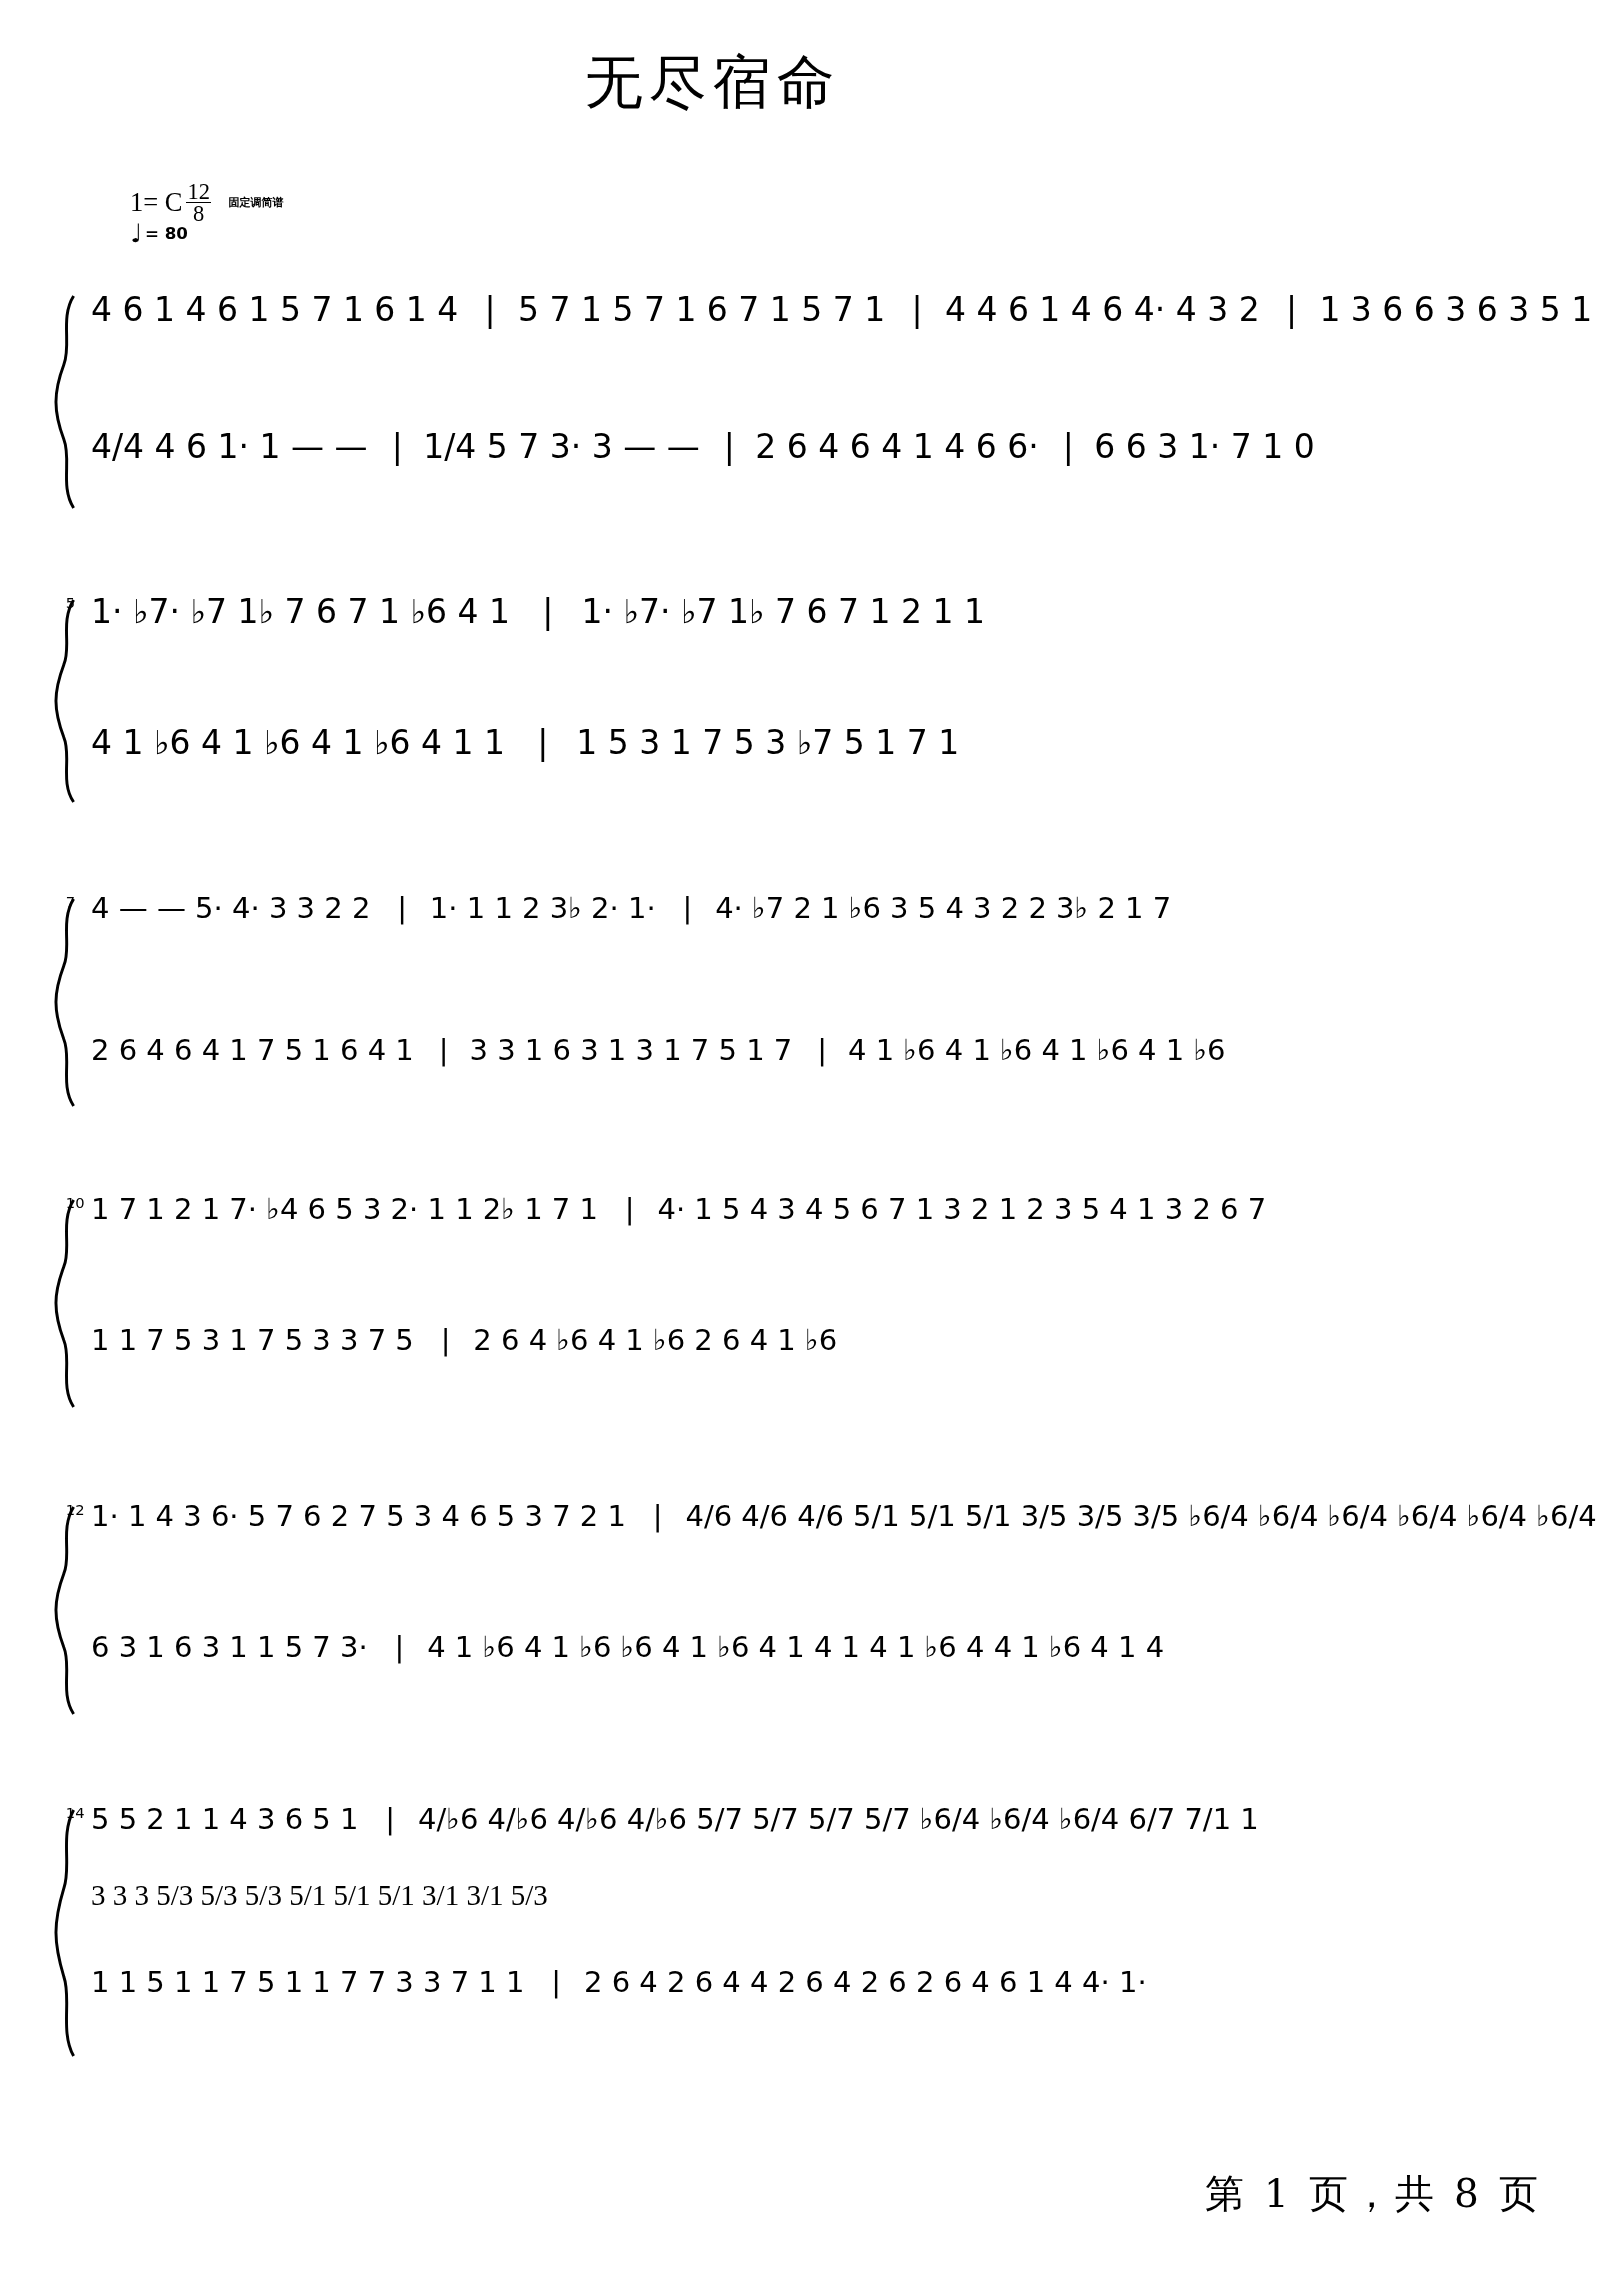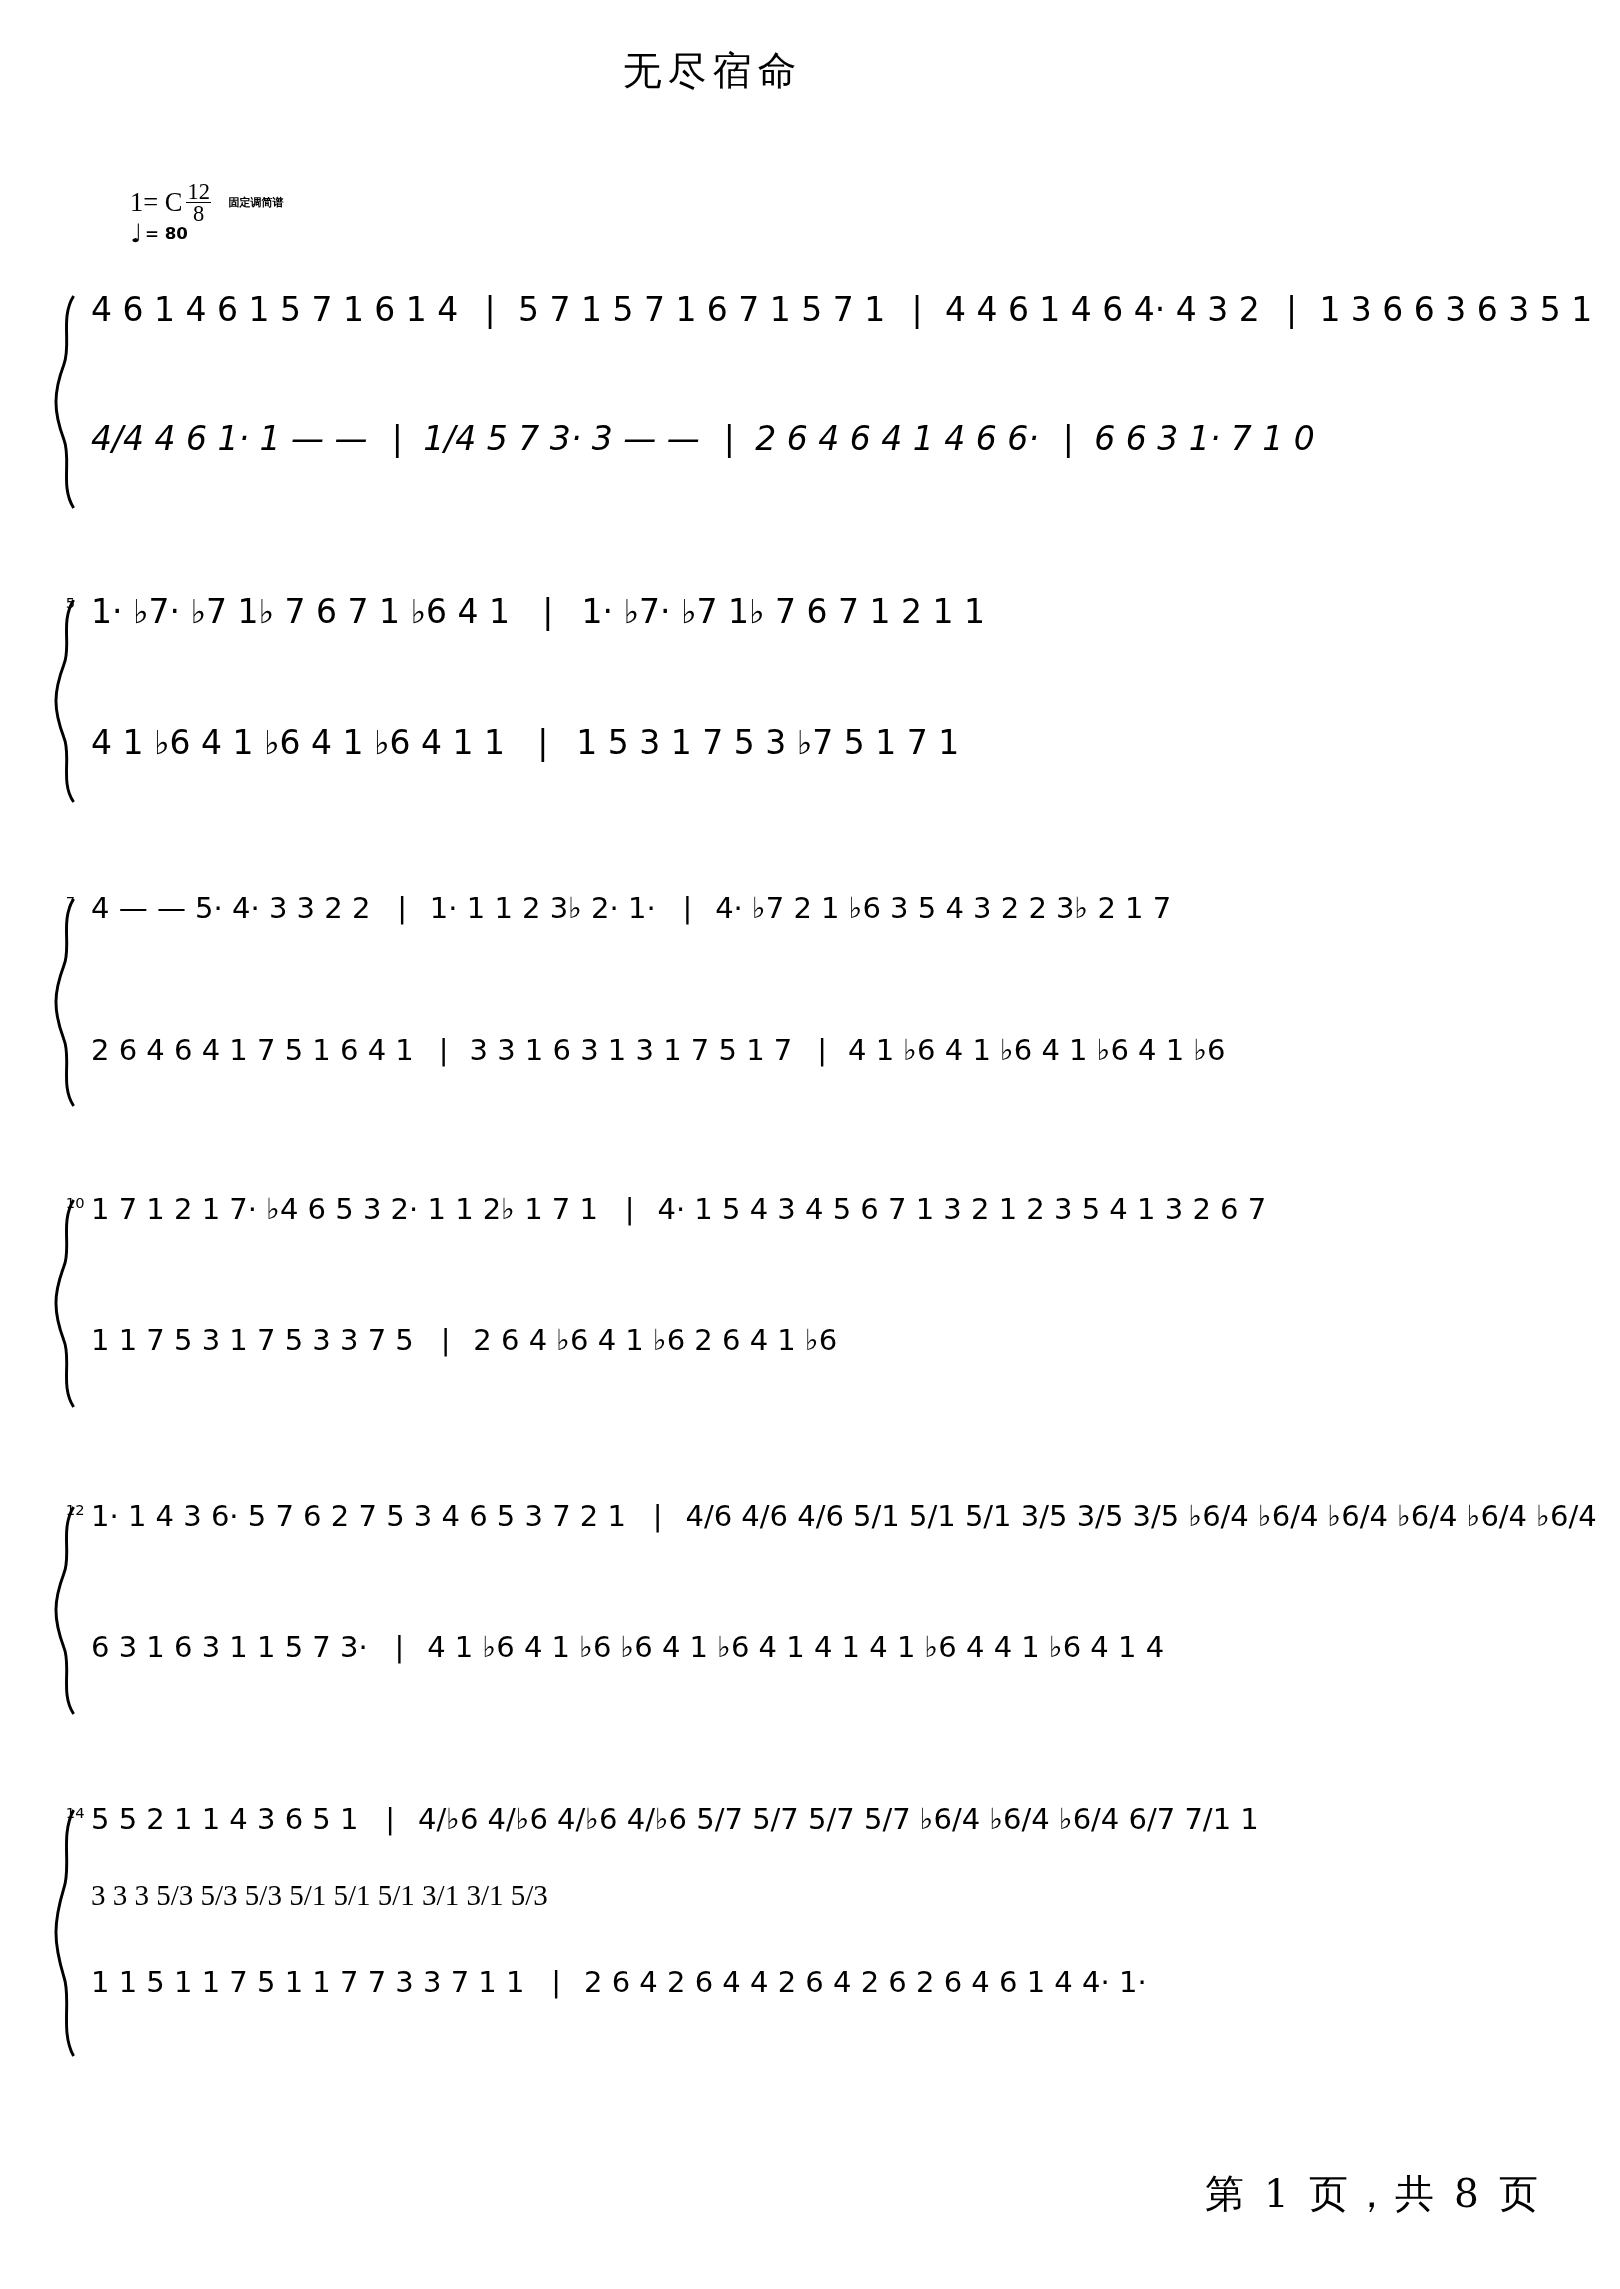--- a/index.html
+++ b/index.html
@@ -10,21 +10,21 @@
     color:#000;
     position:relative;
     overflow:hidden;
   }
   .page{position:relative;width:1620px;height:2290px;}
 
   .title{
     position:absolute;top:44px;left:0;width:1425px;
     text-align:center;
     font-family:"DejaVu Serif", serif;
-    font-size:39px;
+    font-size:58px;
     letter-spacing:5.9px;
     font-weight:500;
   }
 
   .keysig{
     position:absolute;left:130px;top:181px;
     font-family:"Liberation Serif",serif;
     font-size:26.5px;
     display:flex;align-items:center;gap:3.9px;
   }
@@ -99,21 +99,21 @@
     <div class="row" style="top:-3.9px;">
       <span>4 6 1 4 6 1 5 7 1 6 1 4</span>
       <span style="display:inline-block;width:15.7px"></span>|<span style="display:inline-block;width:11.8px"></span>
       <span>5 7 1 5 7 1 6 7 1 5 7 1</span>
       <span style="display:inline-block;width:15.7px"></span>|<span style="display:inline-block;width:11.8px"></span>
       <span>4 4 6 1 4 6 4·   4 3 2</span>
       <span style="display:inline-block;width:15.7px"></span>|<span style="display:inline-block;width:11.8px"></span>
       <span>1 3 6 6 3 6 3  5   1</span>
     </div>
 
-    <div class="row" style="top:125px;font-style:italic;">
+    <div class="row" style="top:133px;">
       <span>4/4  4 6 1·   1  —  —</span>
       <span style="display:inline-block;width:13.7px"></span>|<span style="display:inline-block;width:9.8px"></span>
       <span>1/4  5 7 3·   3  —  —</span>
       <span style="display:inline-block;width:13.7px"></span>|<span style="display:inline-block;width:9.8px"></span>
       <span>2 6 4 6  4 1 4 6 6·</span>
       <span style="display:inline-block;width:13.7px"></span>|<span style="display:inline-block;width:9.8px"></span>
       <span>6 6 3 1·    7 1   0</span>
     </div>
   </div>
 

